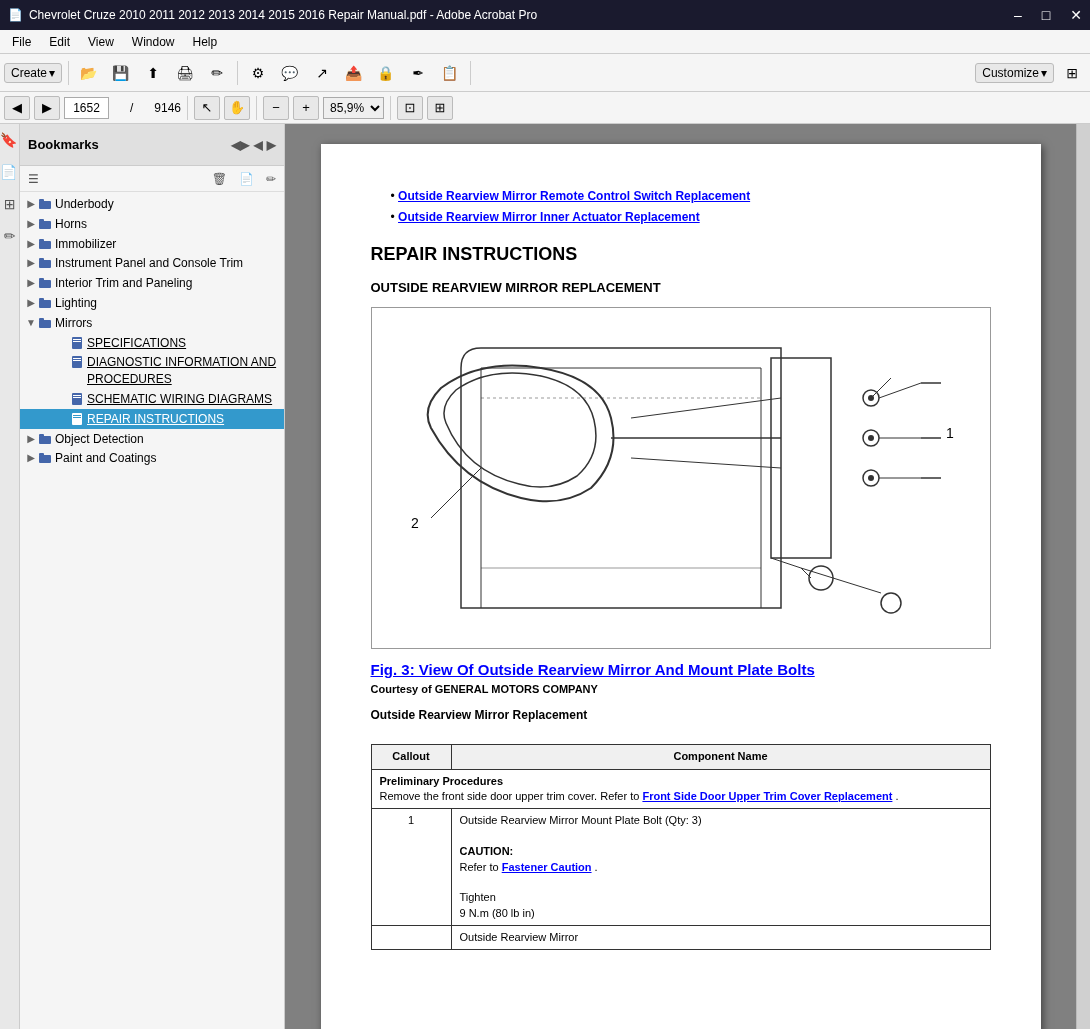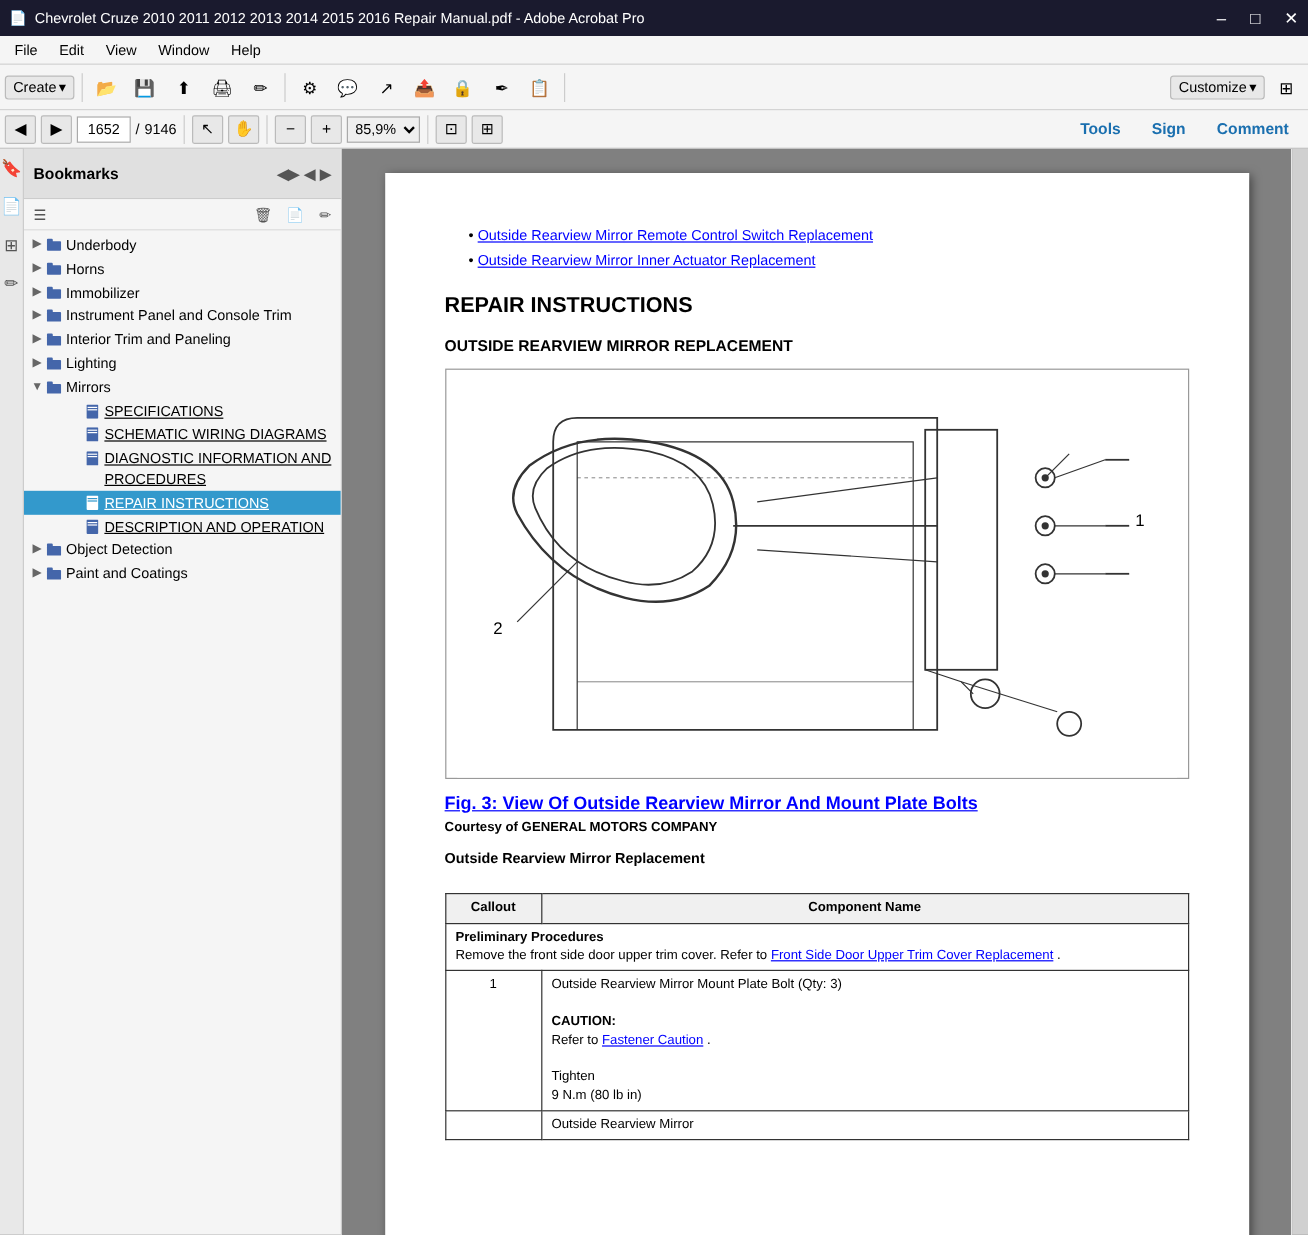--- a/index.html
+++ b/index.html
@@ -55,21 +55,21 @@
       font-size: 14px;
       background: transparent;
     }
     .toolbar-sep { width: 1px; height: 24px; background: #ccc; margin: 0 2px; }
     .toolbar-create {
       display: flex; align-items: center; gap: 2px;
       background: #e8e8e8; border: 1px solid #bbb; border-radius: 3px;
       padding: 2px 6px; cursor: pointer; font-size: 12px;
     }
     .page-nav {
-      display: flex; align-items: center; gap: 4px; font-size: 12px;
+      display: flex; align-items: center; gap: 21px; font-size: 12px;
     }
     .page-input {
       width: 45px; height: 22px; text-align: center; border: 1px solid #aaa;
       font-size: 12px;
     }
     .zoom-select {
       height: 22px; border: 1px solid #aaa; font-size: 12px; padding: 0 2px;
     }
 
     
@@ -206,21 +206,21 @@
     .right-scroll {
       width: 14px;
       background: #d0d0d0;
       border-left: 1px solid #bbb;
     }
 
     
     .pdf-bullet-list { list-style: none; padding: 0; margin: 0 0 10px 20px; }
     .pdf-bullet-list li { margin: 4px 0; }
     .pdf-bullet-list li::before { content: "• "; }
-    .pdf-link { color: #00f; text-decoration: underline; font-weight: normal; cursor: pointer; }
+    .pdf-link { color: #00f; text-decoration: underline; font-weight: bold; cursor: pointer; }
     .pdf-h1 { font-size: 18px; font-weight: bold; margin: 16px 0 10px; }
     .pdf-h2 { font-size: 13px; font-weight: bold; margin: 12px 0 8px; }
     .pdf-diagram {
       width: 100%; min-height: 340px; border: 1px solid #999;
       display: flex; align-items: center; justify-content: center;
       margin: 10px 0; background: white; position: relative; overflow: hidden;
     }
     .pdf-caption { font-size: 15px; margin: 4px 0 2px; }
     .pdf-caption a { color: #00f; text-decoration: underline; font-weight: bold; }
     .pdf-company { font-size: 11px; font-weight: bold; margin-bottom: 10px; }
@@ -309,25 +309,20 @@
     <option>85,9%</option>
     <option>50%</option>
     <option>75%</option>
     <option>100%</option>
     <option>125%</option>
     <option>150%</option>
   </select>
   <div class="toolbar-sep"></div>
   <div class="nav-btn">⊡</div>
   <div class="nav-btn">⊞</div>
-  <div class="tools-sign-comment">
-    <span class="right-btn">Tools</span>
-    <span class="right-btn">Sign</span>
-    <span class="right-btn">Comment</span>
-  </div>
 </div>
 
 <div class="main-area">
 
   <div class="side-icons">
     <div class="side-icon">🔖</div>
     <div class="side-icon">📄</div>
     <div class="side-icon">⊞</div>
     <div class="side-icon">✏</div>
   </div>
@@ -443,58 +438,47 @@
 
       <div class="tree-item tree-indent-2">
         <span class="tree-expand" style="visibility:hidden">▶</span>
         <span class="tree-icon">
           <svg width="10" height="12" viewBox="0 0 10 12">
               <rect x="0" y="0" width="10" height="12" rx="1" fill="#4466aa"></rect>
               <rect x="1" y="2" width="8" height="1" fill="white"></rect>
               <rect x="1" y="4" width="8" height="1" fill="white"></rect>
             </svg>
         </span>
-        <span class="tree-label">SCHEMATIC WIRING DIAGRAMS</span>
+        <span class="tree-label">DIAGNOSTIC INFORMATION AND PROCEDURES</span>
       </div>
 
       <div class="tree-item tree-indent-2">
         <span class="tree-expand" style="visibility:hidden">▶</span>
         <span class="tree-icon">
           <svg width="10" height="12" viewBox="0 0 10 12">
               <rect x="0" y="0" width="10" height="12" rx="1" fill="#4466aa"></rect>
               <rect x="1" y="2" width="8" height="1" fill="white"></rect>
               <rect x="1" y="4" width="8" height="1" fill="white"></rect>
             </svg>
         </span>
-        <span class="tree-label">DIAGNOSTIC INFORMATION AND PROCEDURES</span>
+        <span class="tree-label">SCHEMATIC WIRING DIAGRAMS</span>
       </div>
 
       <div class="tree-item tree-indent-2 selected">
         <span class="tree-expand" style="visibility:hidden">▶</span>
         <span class="tree-icon">
           <svg width="10" height="12" viewBox="0 0 10 12">
               <rect x="0" y="0" width="10" height="12" rx="1" fill="white"></rect>
               <rect x="1" y="2" width="8" height="1" fill="#3399cc"></rect>
               <rect x="1" y="4" width="8" height="1" fill="#3399cc"></rect>
             </svg>
         </span>
         <span class="tree-label">REPAIR INSTRUCTIONS</span>
       </div>
 
-      <div class="tree-item tree-indent-2">
-        <span class="tree-expand" style="visibility:hidden">▶</span>
-        <span class="tree-icon">
-          <svg width="10" height="12" viewBox="0 0 10 12">
-              <rect x="0" y="0" width="10" height="12" rx="1" fill="#4466aa"></rect>
-              <rect x="1" y="2" width="8" height="1" fill="white"></rect>
-              <rect x="1" y="4" width="8" height="1" fill="white"></rect>
-            </svg>
-        </span>
-        <span class="tree-label">DESCRIPTION AND OPERATION</span>
-      </div>
 
       <div class="tree-item">
         <span class="tree-expand">▶</span>
         <span class="tree-icon">
           <svg width="12" height="12" viewBox="0 0 12 12">
               <rect x="0" y="3" width="12" height="8" rx="1" fill="#4466aa"></rect>
               <rect x="0" y="1" width="5" height="3" rx="1" fill="#4466aa"></rect>
             </svg>
         </span>
         <span class="tree-label">Object Detection</span>

